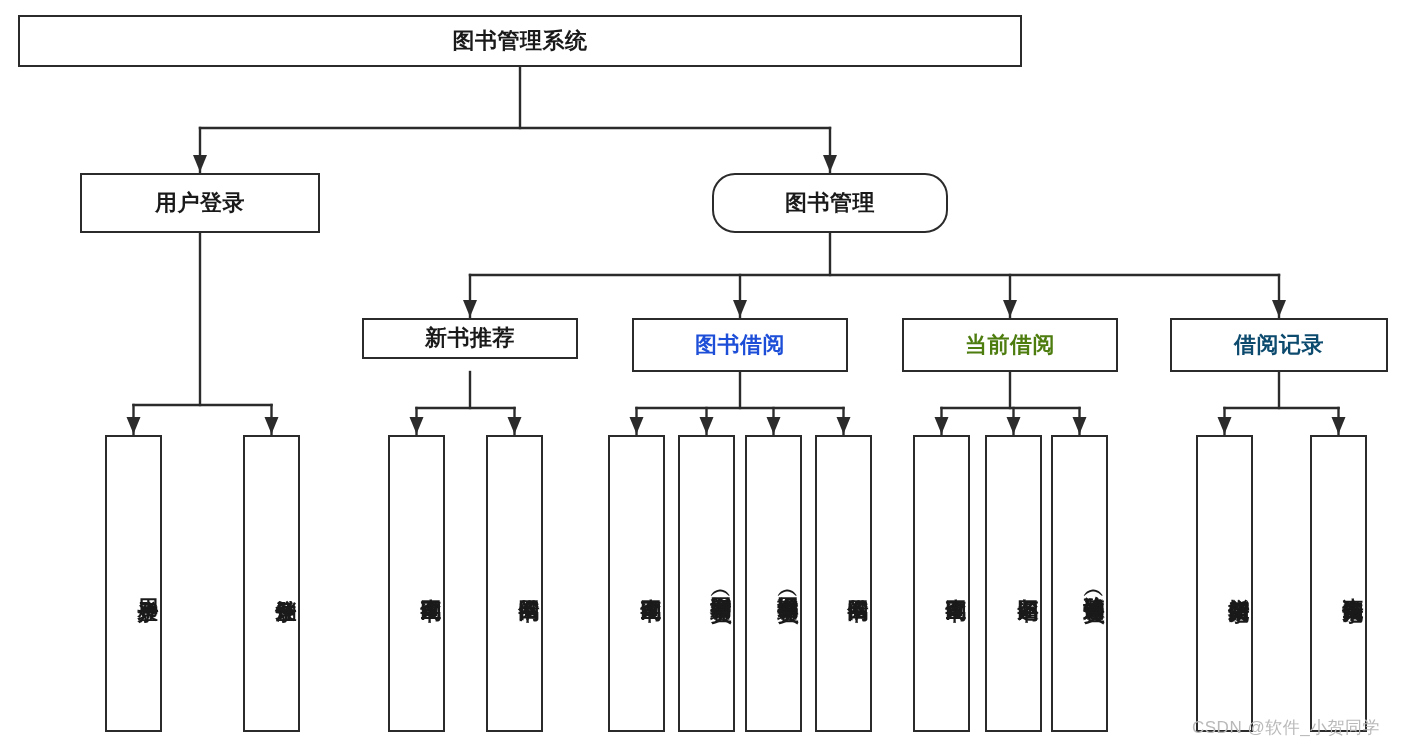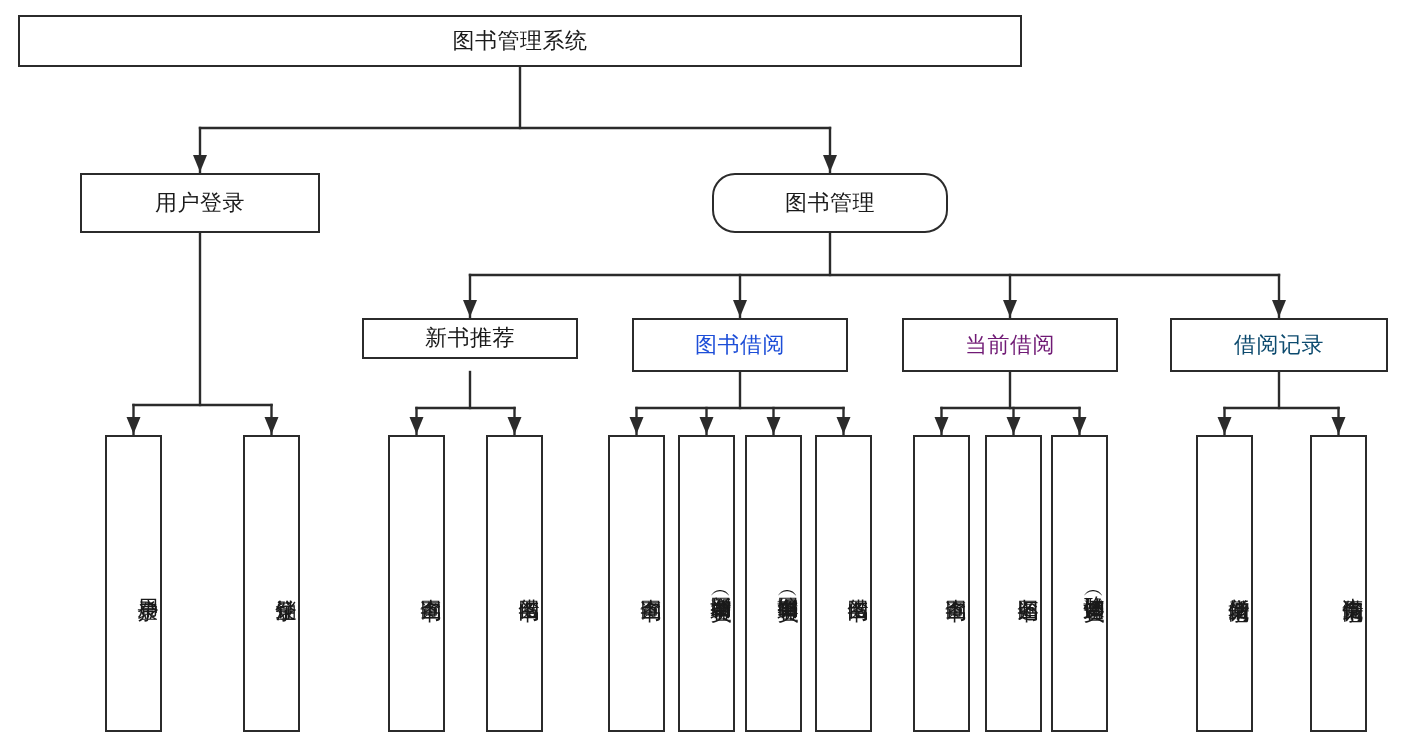--- a/index.html
+++ b/index.html
@@ -27,20 +27,21 @@
   .node {
     position: absolute;
     box-sizing: border-box;
     border: 2px solid #0ea5e9;
     background: #ffffff;
     color: #1a1a1a;
     display: flex;
     align-items: center;
     justify-content: center;
     text-align: right;
+    font-weight: bold;
   }
   .node.h {
     font-size: 22px;
     line-height: 1.2;
     letter-spacing: 0.5px;
   }
   .node.v {
     font-size: 21px;
     writing-mode: vertical-rl;
     text-orientation: upright;
@@ -133,21 +134,21 @@
       </div>
       <div class="node h" style="left: 712px; top: 173px; width: 236px; height: 60px; border-color: rgb(43, 43, 43); background: rgb(255, 255, 255); color: rgb(26, 26, 26); border-radius: 23px;">
         <span class="lbl">图书管理</span>
       </div>
       <div class="node h" style="left: 362px; top: 318px; width: 216px; height: 41px; border-color: rgb(43, 43, 43); background: rgb(255, 255, 255); color: rgb(26, 26, 26);">
         <span class="lbl">新书推荐</span>
       </div>
       <div class="node h" style="left: 632px; top: 318px; width: 216px; height: 54px; border-color: rgb(43, 43, 43); background: rgb(255, 255, 255); color: #1d4ed8;">
         <span class="lbl">图书借阅</span>
       </div>
-      <div class="node h" style="left: 902px; top: 318px; width: 216px; height: 54px; border-color: rgb(43, 43, 43); background: rgb(255, 255, 255); color: #701a75;">
+      <div class="node h" style="left: 902px; top: 318px; width: 216px; height: 54px; border-color: rgb(43, 43, 43); background: rgb(255, 255, 255); color: #4d7c0f;">
         <span class="lbl">当前借阅</span>
       </div>
       <div class="node h" style="left: 1170px; top: 318px; width: 218px; height: 54px; border-color: rgb(43, 43, 43); background: rgb(255, 255, 255); color: #0c4a6e;">
         <span class="lbl">借阅记录</span>
       </div>
       <div class="node v" style="left: 105px; top: 435px; width: 57px; height: 297px; border-color: rgb(43, 43, 43); background: rgb(255, 255, 255); color: rgb(26, 26, 26);">
         <span class="lbl">用户登录</span>
       </div>
       <div class="node v" style="left: 243px; top: 435px; width: 57px; height: 297px; border-color: rgb(43, 43, 43); background: rgb(255, 255, 255); color: rgb(26, 26, 26);">
         <span class="lbl">注销登录</span>
@@ -179,13 +180,14 @@
       <div class="node v" style="left: 1051px; top: 435px; width: 57px; height: 297px; border-color: rgb(43, 43, 43); background: rgb(255, 255, 255); color: rgb(26, 26, 26);">
         <span class="lbl">确认归还（管理员）</span>
       </div>
       <div class="node v" style="left: 1196px; top: 435px; width: 57px; height: 297px; border-color: rgb(43, 43, 43); background: rgb(255, 255, 255); color: rgb(26, 26, 26);">
         <span class="lbl">新增借阅记录</span>
       </div>
       <div class="node v" style="left: 1310px; top: 435px; width: 57px; height: 297px; border-color: rgb(43, 43, 43); background: rgb(255, 255, 255); color: rgb(26, 26, 26);">
         <span class="lbl">查询借阅记录</span>
       </div>
     </div>
+  <div id="watermark" style="left: 1192px; top: 716px; color: rgb(185, 185, 185);">CSDN @软件_小贺同学</div>
 </div>
 
 </body></html>

